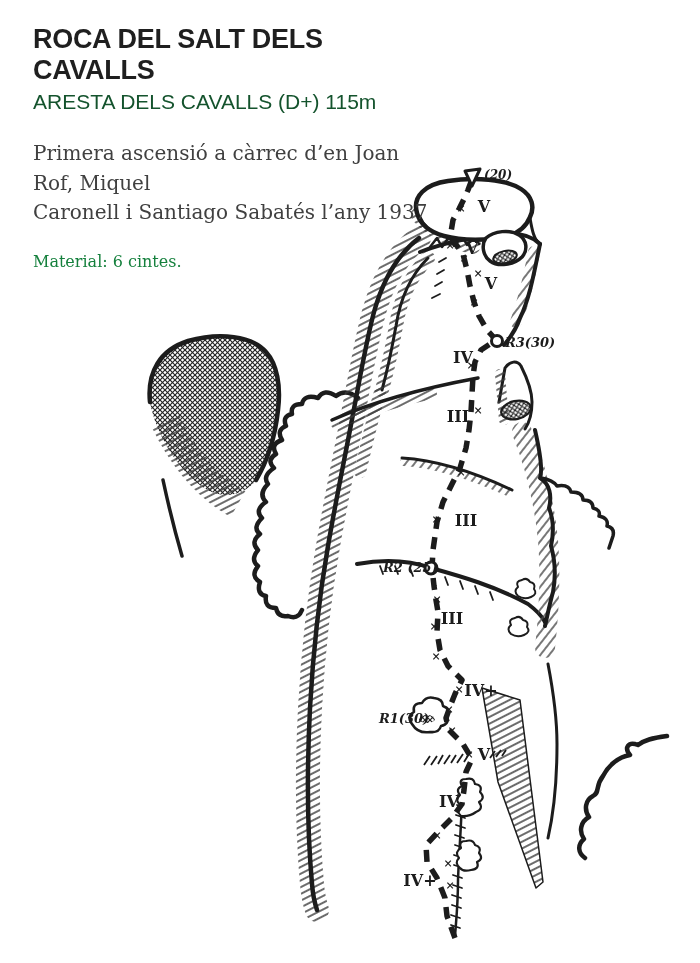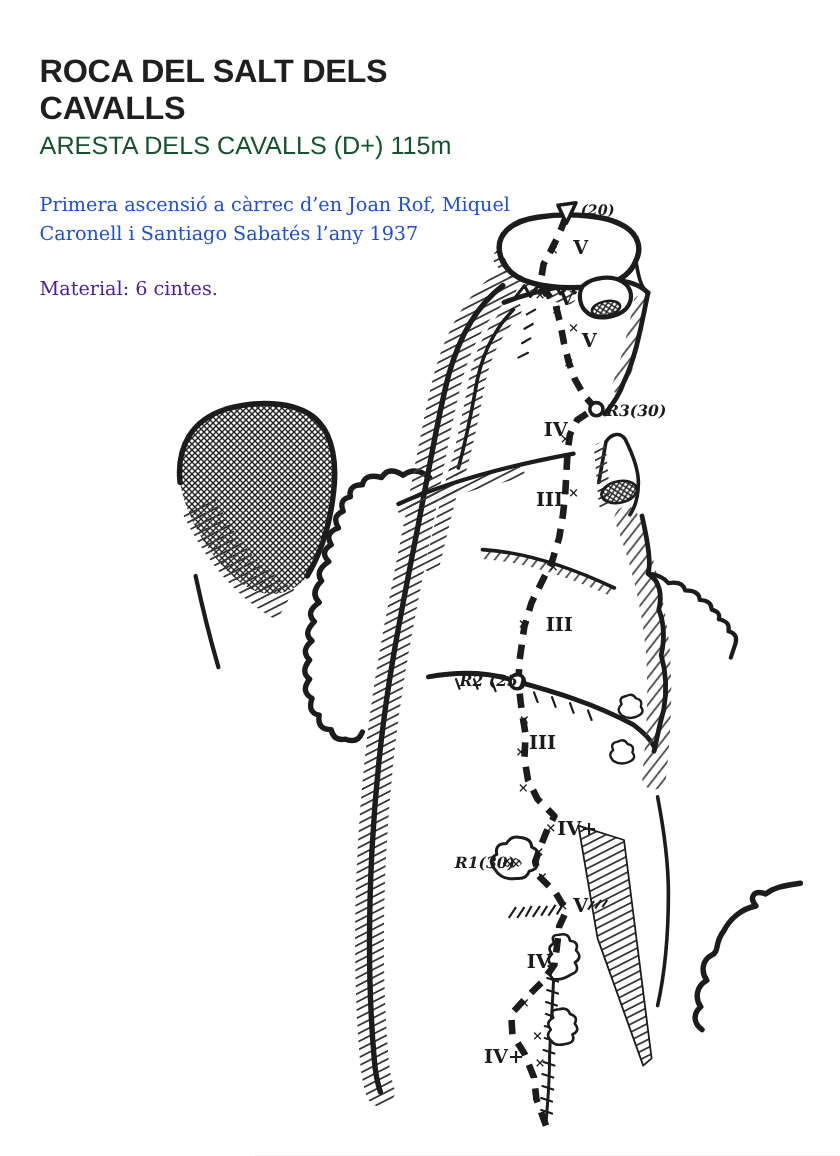--- a/index.html
+++ b/index.html
@@ -1,25 +1,25 @@
 <!DOCTYPE html>
 <html><head>
 <meta charset="utf-8">
 <style>
   html,body{margin:0;padding:0;background:#e8e8e8;}
   .page{position:relative;width:700px;height:963px;background:#ffffff;overflow:hidden;
         font-family:"DejaVu Serif",serif;color:#3c3c3c;}
   .topo-svg{position:absolute;left:0;top:0;width:700px;height:963px;z-index:1;}
-  .text-col{position:absolute;left:33px;top:44px;width:412px;z-index:2;}
+  .text-col{position:absolute;left:33px;top:24px;width:412px;z-index:2;}
   .title{font-family:"Liberation Sans","DejaVu Sans",sans-serif;font-weight:700;
          font-size:27px;letter-spacing:-0.3px;color:#1f1f1f;line-height:1.15;}
   .subtitle{font-family:"Liberation Sans","DejaVu Sans",sans-serif;font-weight:400;
          font-size:21px;color:#14532d;line-height:1.2;margin-top:3px;}
-  .para{font-size:16px;line-height:1.47;white-space:pre-line;margin-top:25px;color:#1d4ed8;}
-  .material{font-size:16px;margin-top:25px;color:#4c1d95;}
+  .para{font-size:20px;line-height:1.47;white-space:pre-line;margin-top:25px;color:#404040;}
+  .material{font-size:16px;margin-top:25px;color:#15803d;}
   
   .grade{font-family:"DejaVu Serif",serif;font-weight:700;font-size:16px;fill:#1c1c1c;text-anchor:middle;}
   .belay-lbl{font-family:"DejaVu Serif",serif;font-weight:700;font-style:italic;font-size:13px;fill:#1c1c1c;}
   .summit-lbl{font-family:"DejaVu Serif",serif;font-weight:700;font-style:italic;font-size:12px;fill:#1c1c1c;}
   .bolt{font-family:"DejaVu Serif",serif;font-weight:700;font-size:11px;fill:#1c1c1c;text-anchor:middle;}
 </style>
 </head>
 <body>
 
 <div class="page">

